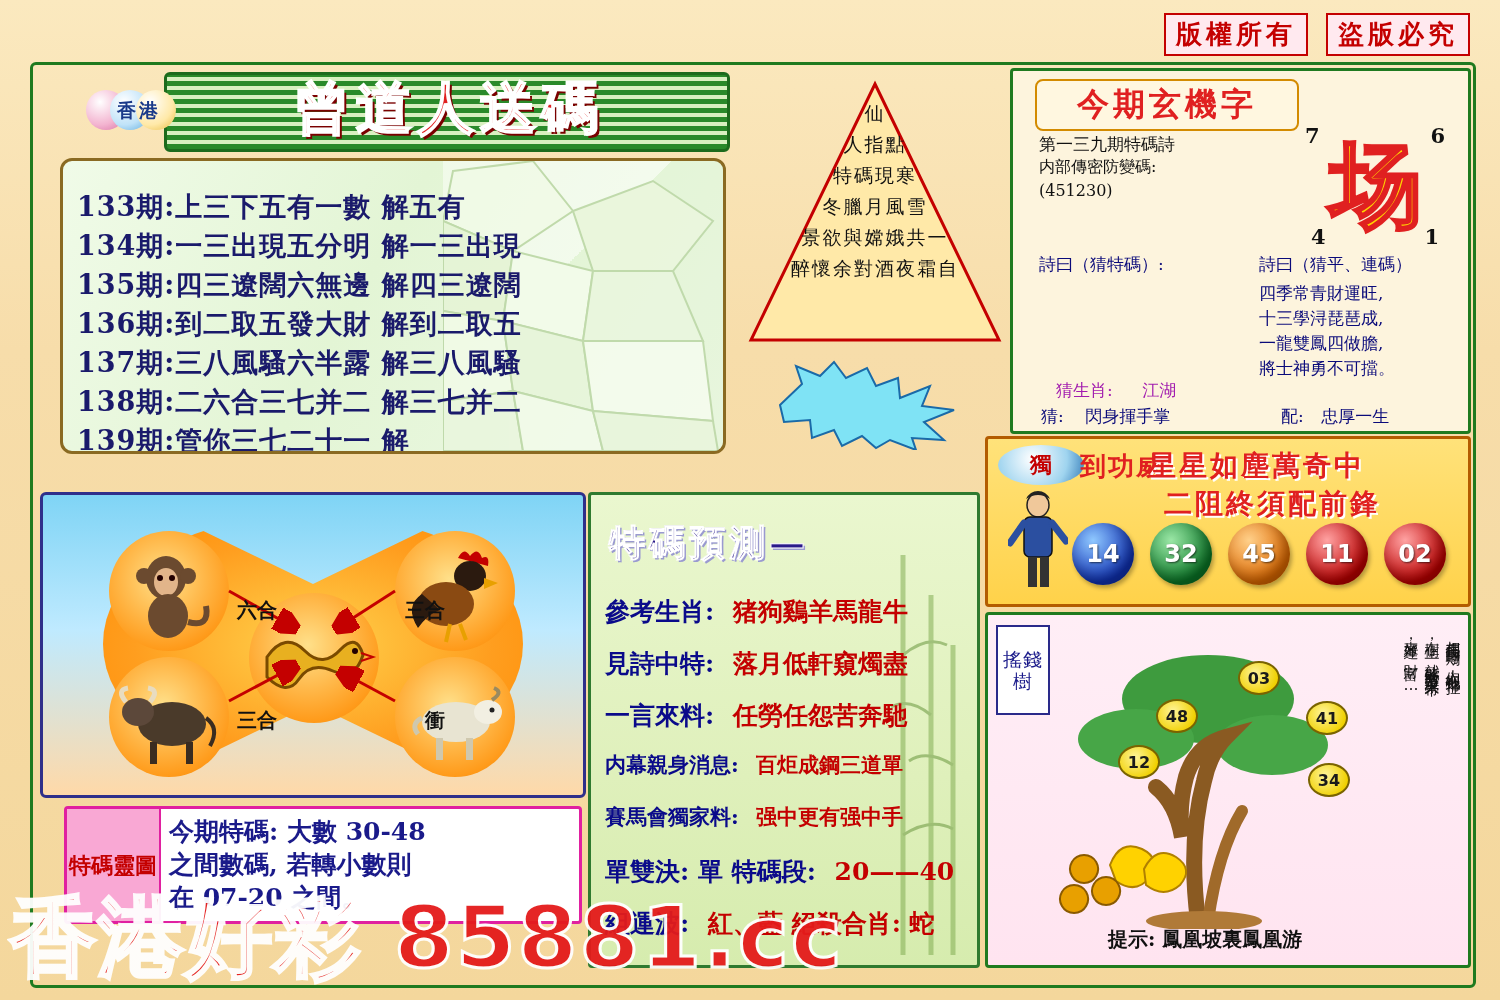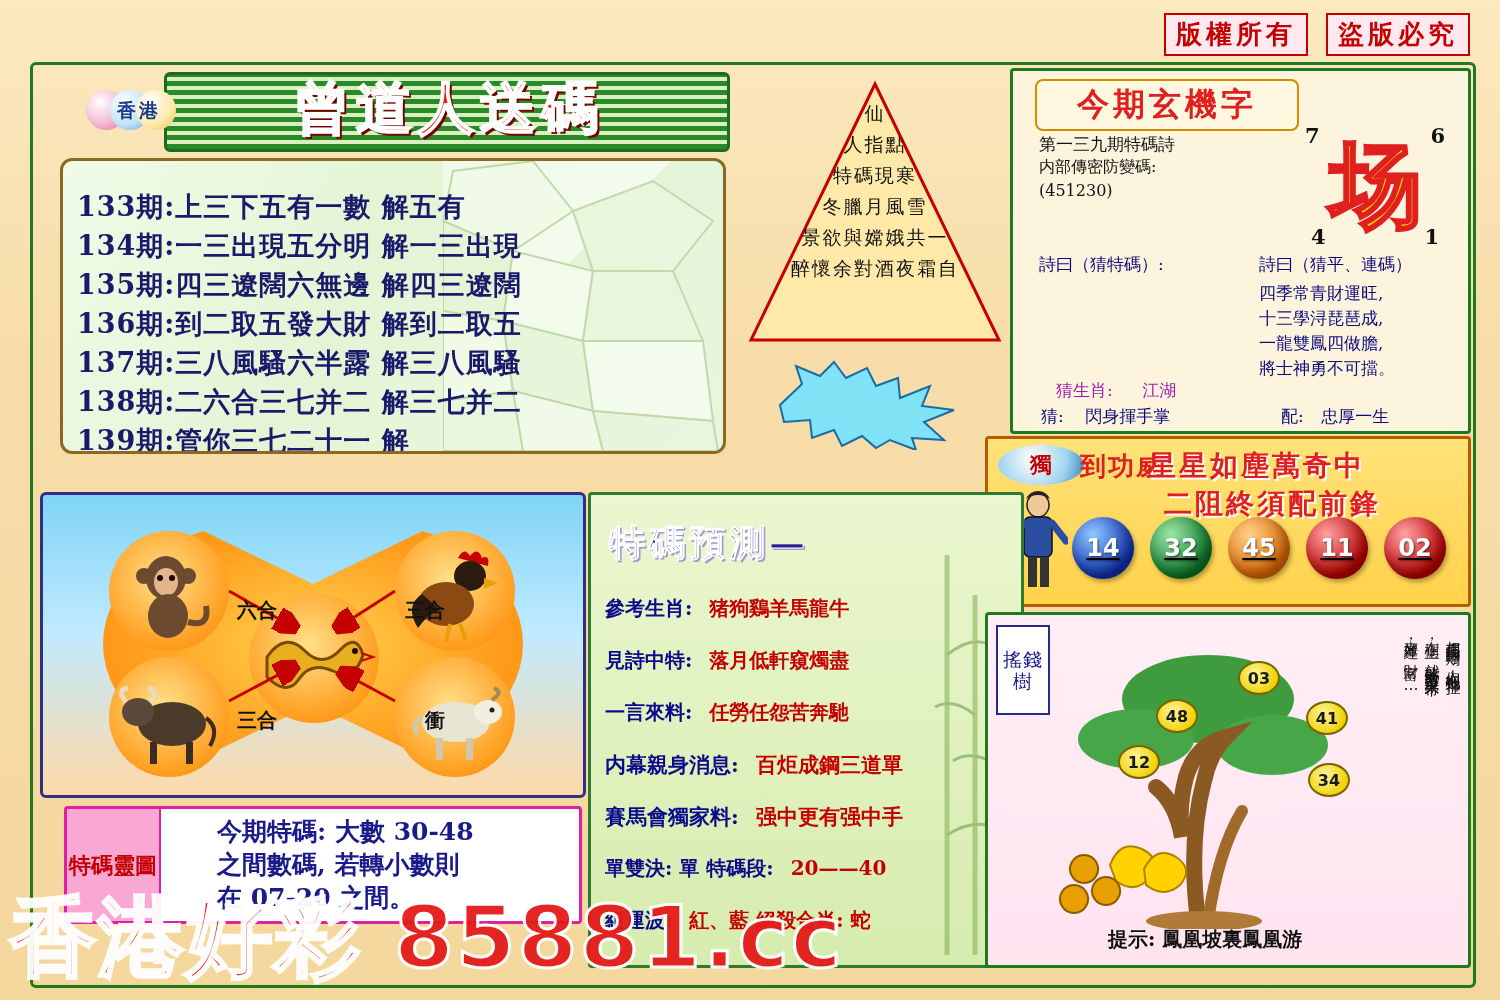--- a/index.html
+++ b/index.html
@@ -198,21 +198,21 @@
   .balls-word{
     position:absolute;left:92px;top:10px;
     font-family:"DejaVu Serif","Liberation Serif",serif;
     font-size:26px;font-weight:bold;color:#e02020;letter-spacing:2px;
   }
   .man{
     position:absolute;left:20px;top:52px;width:60px;height:100px;
   }
   .ball-row{
     position:absolute;left:84px;top:78px;width:390px;height:74px;
-    display:flex;gap:16px;align-items:flex-start;text-decoration:underline;
+    display:flex;gap:16px;align-items:center;
   }
   .ball{
     width:62px;height:62px;border-radius:50%;
     display:flex;align-items:center;justify-content:center;
     font-family:"DejaVu Sans","Liberation Sans",sans-serif;
     font-size:24px;font-weight:bold;color:#fff;
     box-shadow:inset -6px -8px 14px rgba(0,0,0,.35), 2px 3px 4px rgba(0,0,0,.3);
     text-shadow:1px 1px 2px rgba(0,0,0,.6);
   }
   .ball.blue{background:radial-gradient(circle at 34% 28%,#8fc8ff,#1033b8 70%);}
@@ -259,39 +259,38 @@
   .code-tag{
     width:92px;border-right:2px solid #e020a0;display:flex;align-items:center;justify-content:center;
     background:#f9a8d4;
   }
   .code-tag span{
     font-family:"DejaVu Serif","Liberation Serif",serif;
     font-size:22px;font-weight:bold;color:#c40000;line-height:24px;text-align:center;
   }
   .code-body{
     flex:1;padding:6px 8px;font-family:"DejaVu Serif","Liberation Serif",serif;
-    font-size:25px;color:#1a1a8a;line-height:33px;font-weight:bold;margin-left:48px;
+    font-size:25px;color:#1a1a8a;line-height:33px;font-weight:bold;
   }
   
   .panel-pred{
     position:absolute;left:588px;top:492px;width:386px;height:470px;
     border:3px solid #2f7a2f;border-radius:4px;
     background:linear-gradient(180deg,#eaf7cf 0%,#dff0bb 60%,#d6ecae 100%);
     overflow:hidden;
-    padding-left:44px;
   }
   .pred-title{
     position:absolute;left:18px;top:24px;
     font-family:"DejaVu Serif","Liberation Serif",serif;
     font-size:36px;font-weight:bold;color:#2a1a8a;
     -webkit-text-stroke:1px #fff;text-shadow:2px 2px 0 #9a9ad0;letter-spacing:4px;
   }
   .pred-row{
     position:absolute;left:14px;font-family:"DejaVu Serif","Liberation Serif",serif;
-    font-size:20px;font-weight:bold;white-space:nowrap;
+    font-size:25px;font-weight:bold;white-space:nowrap;
   }
   .pred-row .k{color:#0a0a8a;}
   .pred-row .v{color:#c40000;margin-left:10px;}
   .bamboo{
     position:absolute;right:4px;top:40px;width:90px;height:420px;opacity:.5;
   }
   
   .panel-tree{
     position:absolute;left:985px;top:612px;width:480px;height:350px;
     border:3px solid #1f7a1f;border-radius:4px;

